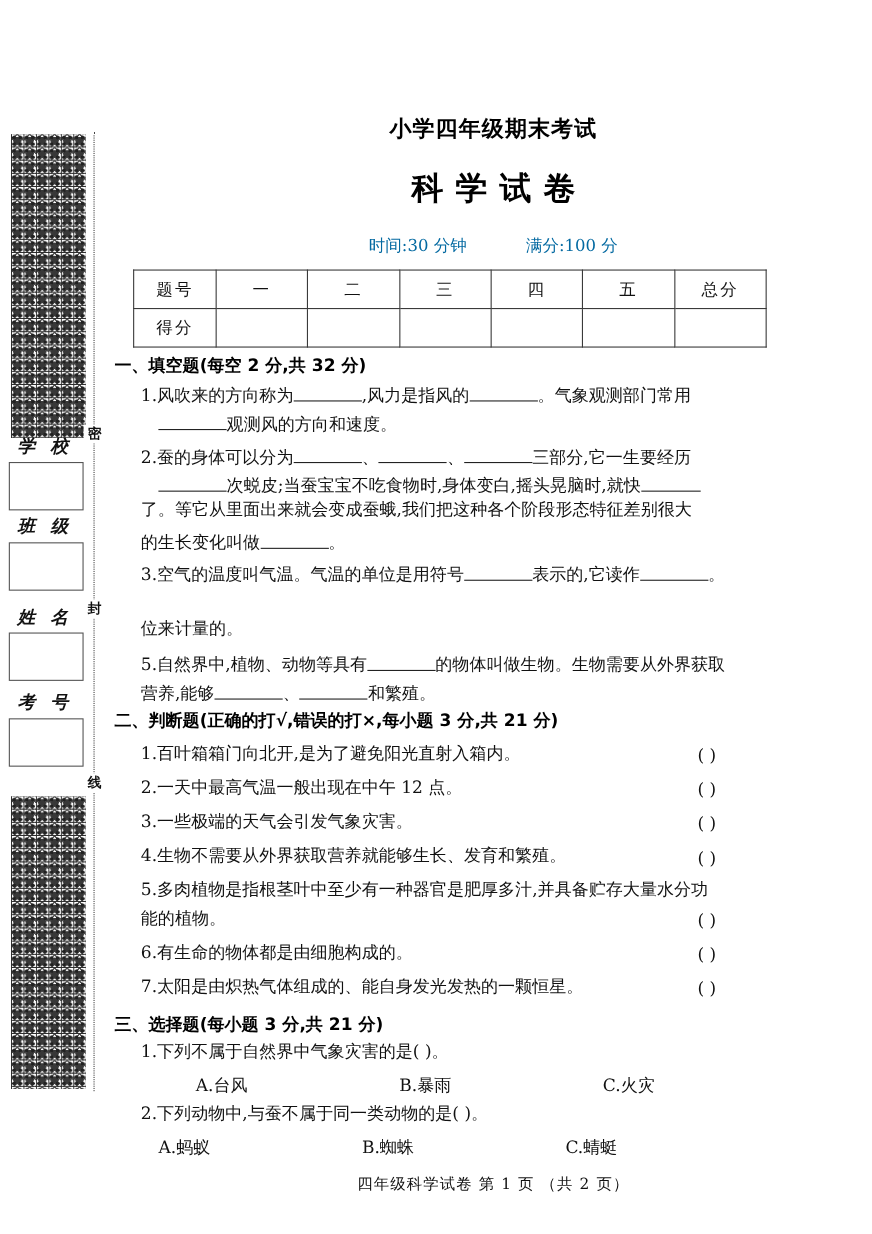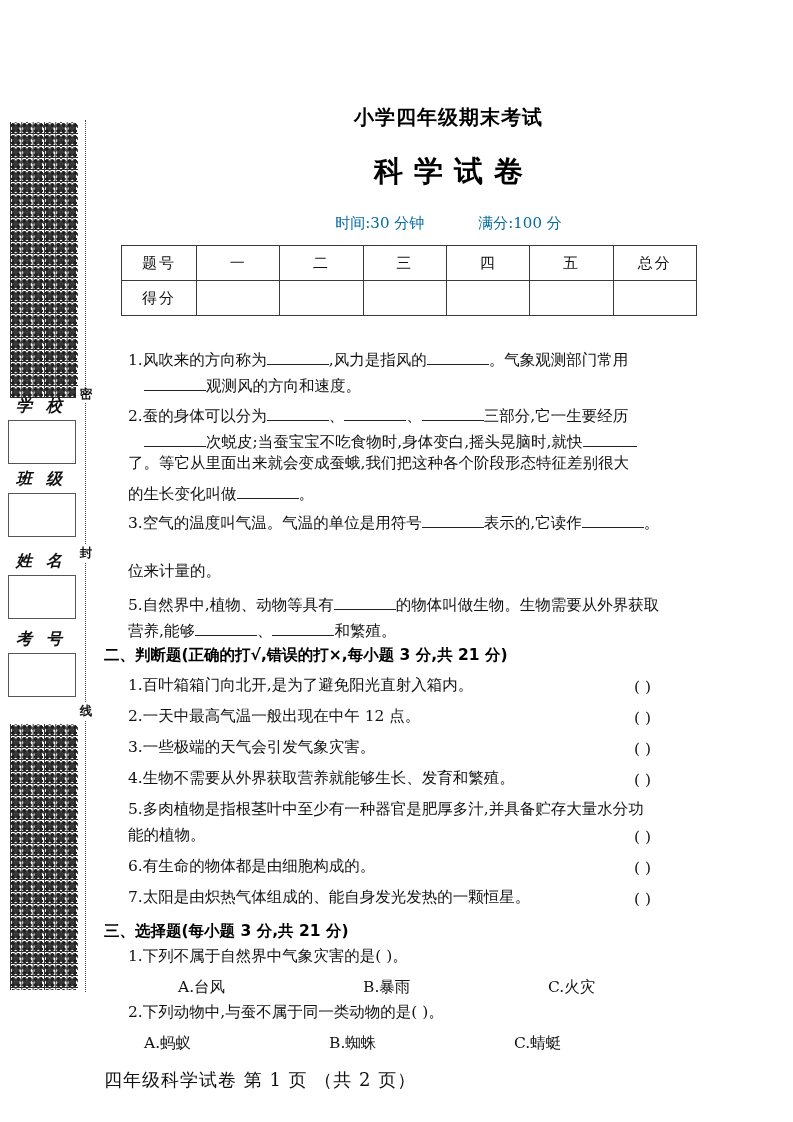--- a/index.html
+++ b/index.html
@@ -213,21 +213,22 @@
     color: #111;
   }
   .opt-row span { display: inline-block; }
   .opt-a { width: 185px; }
   .opt-b { width: 185px; }
 
   #page-footer {
     position: absolute;
     left: 0; right: 0;
     top: 1036px;
-    font-size: 18px;
+    text-align: center;
+    font-size: 14px;
     color: #111;
     letter-spacing: 1px;
   }
 </style>
 </head>
 <body>
 
 <div id="seal-sidebar">
 
   <div class="ornament-band" id="ornament-top"></div>
@@ -286,20 +287,21 @@
       <td></td>
       <td></td>
       <td></td>
       <td></td>
       <td></td>
       <td></td>
     </tr>
   </tbody>
     </table>
 
+  <div class="section-heading" id="heading-fill">一、填空题(每空 2 分,共 32 分)</div>
 
   <div class="q-line q-indent1" style="top:348px;">
     1.风吹来的方向称为<span class="blank b-md"></span>,风力是指风的<span class="blank b-md"></span>。气象观测部门常用
   </div>
   <div class="q-line q-indent2" style="top:374px;">
     <span class="blank b-md"></span>观测风的方向和速度。
   </div>
 
   <div class="q-line q-indent1" style="top:404px;">
     2.蚕的身体可以分为<span class="blank b-md"></span>、<span class="blank b-md"></span>、<span class="blank b-md"></span>三部分,它一生要经历

